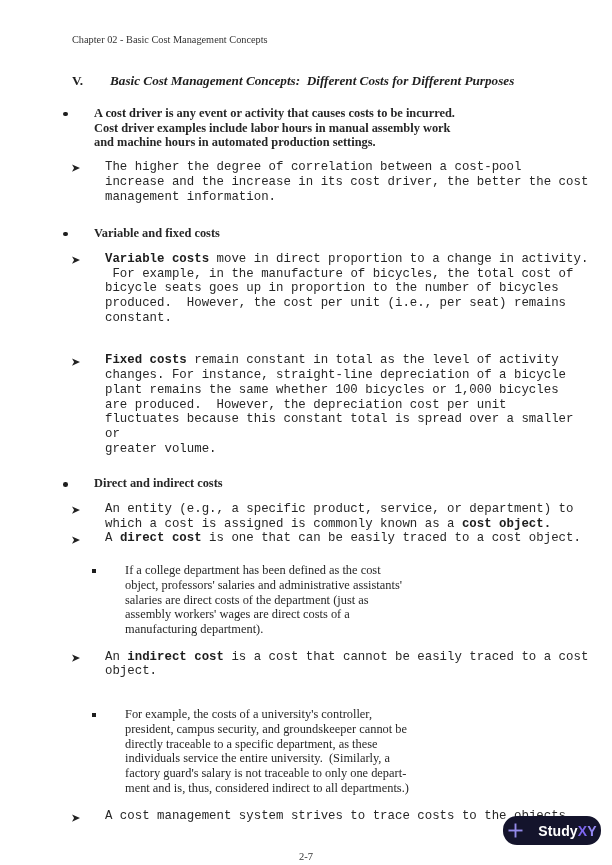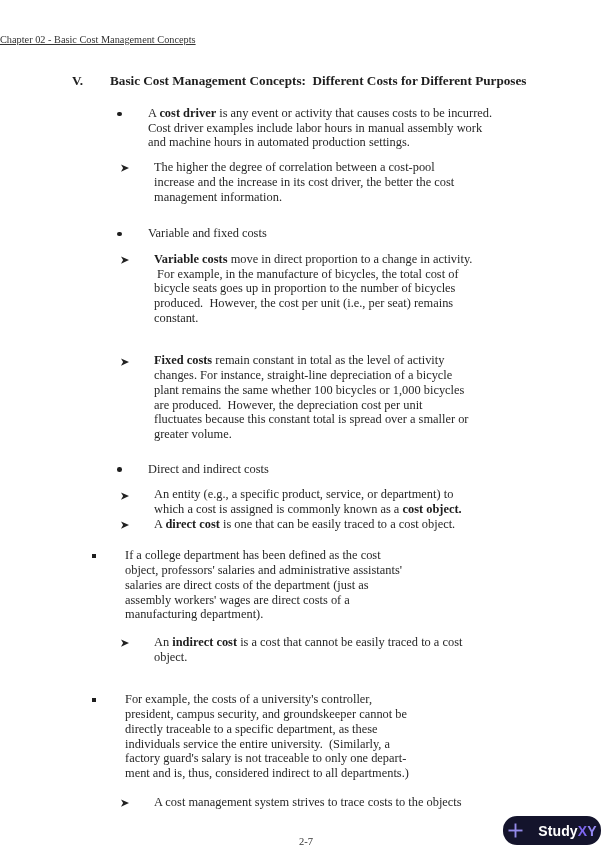--- a/index.html
+++ b/index.html
@@ -7,44 +7,44 @@
   .page {
     position:relative;
     width:612px; height:865px;
     background:#ffffff;
     font-family:"Liberation Serif","DejaVu Serif",serif;
     color:#272727;
     overflow:hidden;
   }
   .doc-header {
     padding-top:33px;
+    padding-left:72px;
     font-size:10.3px;
     line-height:13px;
     color:#333333;
-    text-decoration:underline;
   }
   .heading {
     display:flex;
     margin-top:27px;
     padding-left:72px;
     font-weight:bold;
     font-size:13.2px;
     line-height:16px;
     color:#1f1f1f;
   }
   .heading .hnum { flex:0 0 38px; }
-  .heading .htext { flex:1; padding-right:24px; white-space:pre-wrap; }
+  .heading .htext { flex:1; padding-right:24px; white-space:pre-wrap;font-style:italic; }
 
   .item { display:flex; align-items:flex-start; font-size:12.4px; line-height:14.7px; }
   .item .mcol { flex:0 0 auto; }
   .item .text { flex:1; white-space:pre-wrap; padding-right:22px; }
   .item .text b { color:#1d1d1d; }
 
-  .l1 { padding-left:117px; } .l1 .mcol { width:31px; }
-  .l2 { padding-left:120px; } .l2 .mcol { width:34px; }
+  .l1 { padding-left:63px;font-weight:bold; } .l1 .mcol { width:31px; }
+  .l2 { padding-left:71px;font-family:Liberation Mono, monospace; } .l2 .mcol { width:34px; }
   .l3 { padding-left:92px; } .l3 .mcol { width:33px; }
 
   .dot { display:block; width:4.6px; height:4.6px; border-radius:50%; background:#1e1e1e; margin-top:5.6px; }
   .sq  { display:block; width:4.2px; height:4.2px; background:#1e1e1e; margin-top:5.8px; }
   .arrow-svg { display:block; margin-top:3.2px; }
 
   .m9{}.m10{margin-top:10px}.m11{margin-top:11px}.m12{margin-top:28px}
   .m13{margin-top:13px}.m14{margin-top:14px}.m17{margin-top:17px}.m20{margin-top:20px}
   .m22{margin-top:22px}
 

